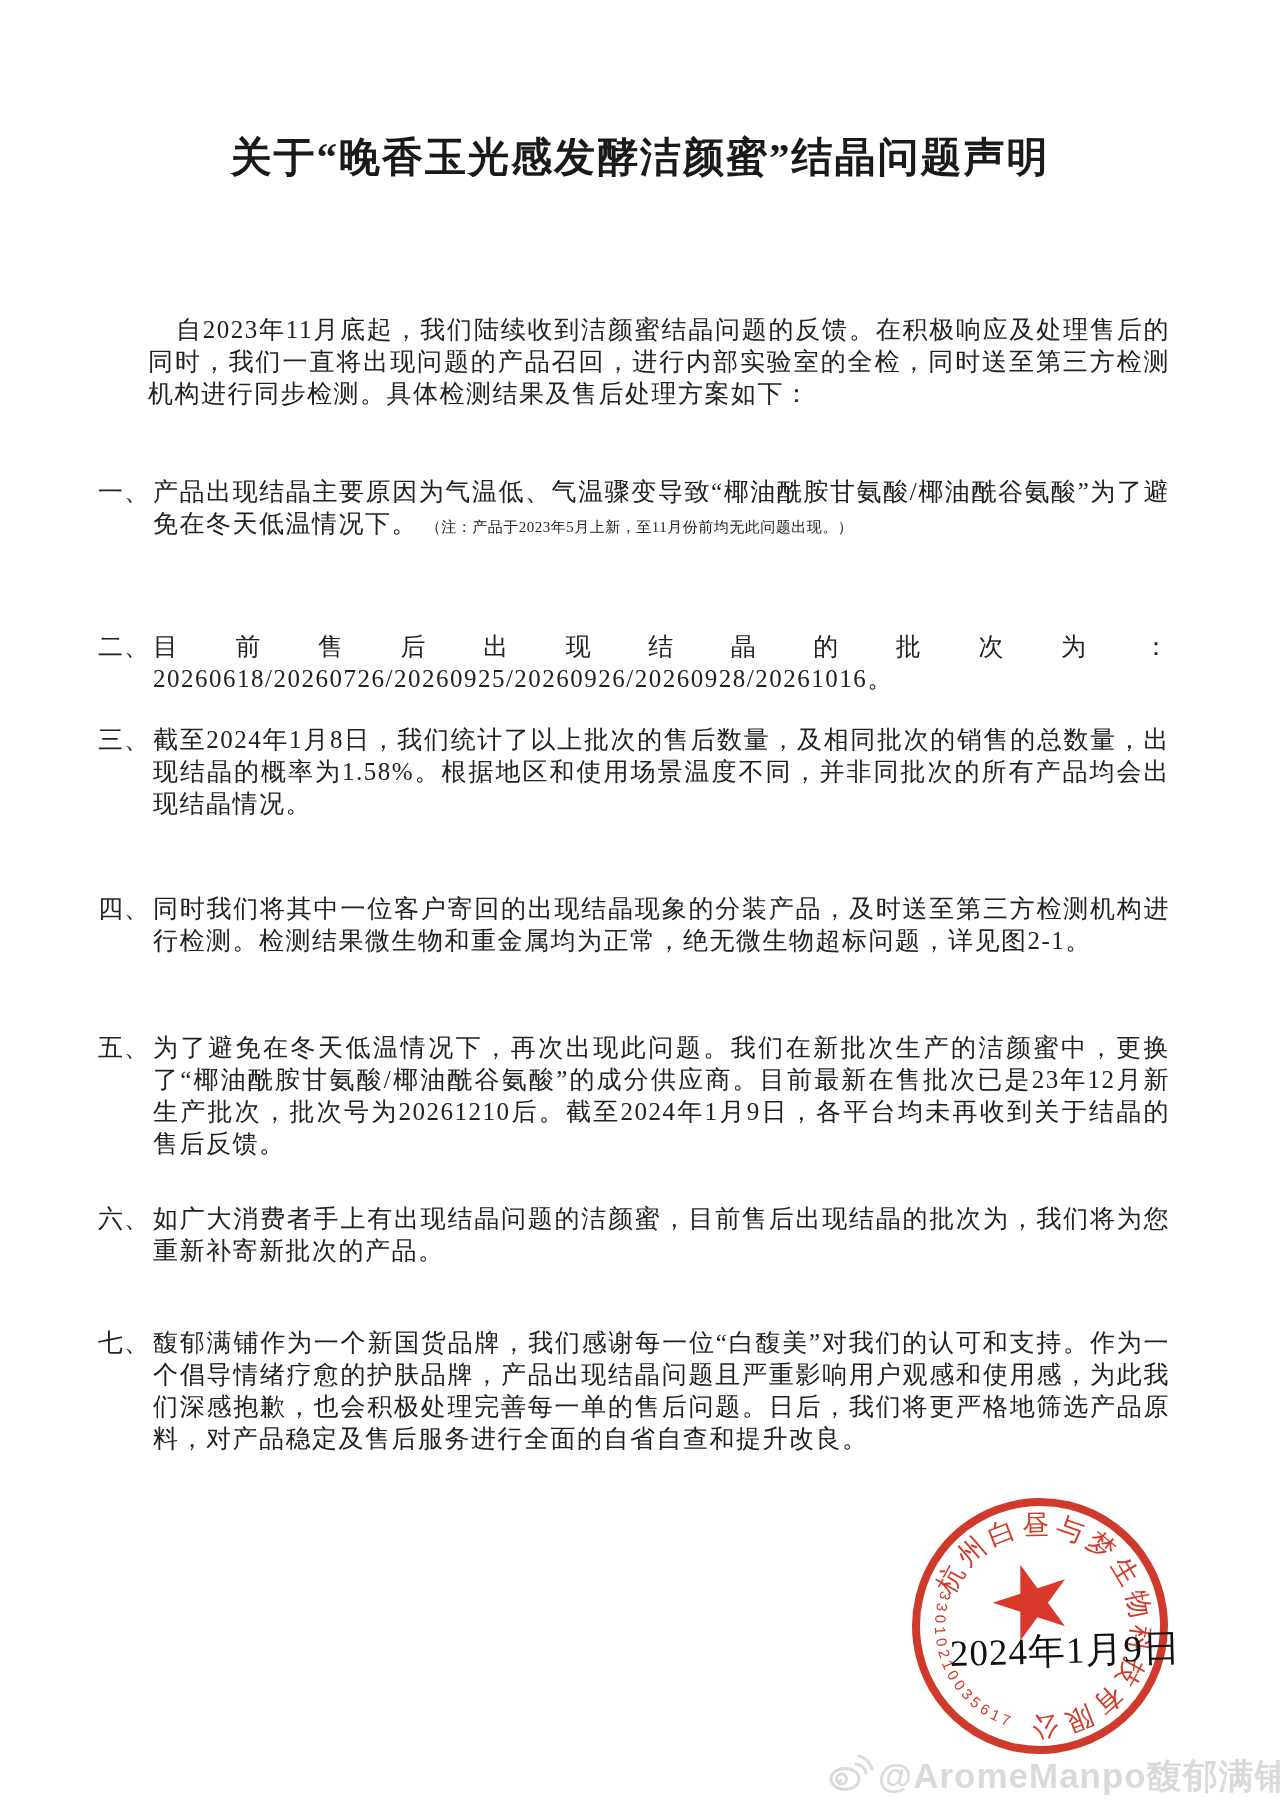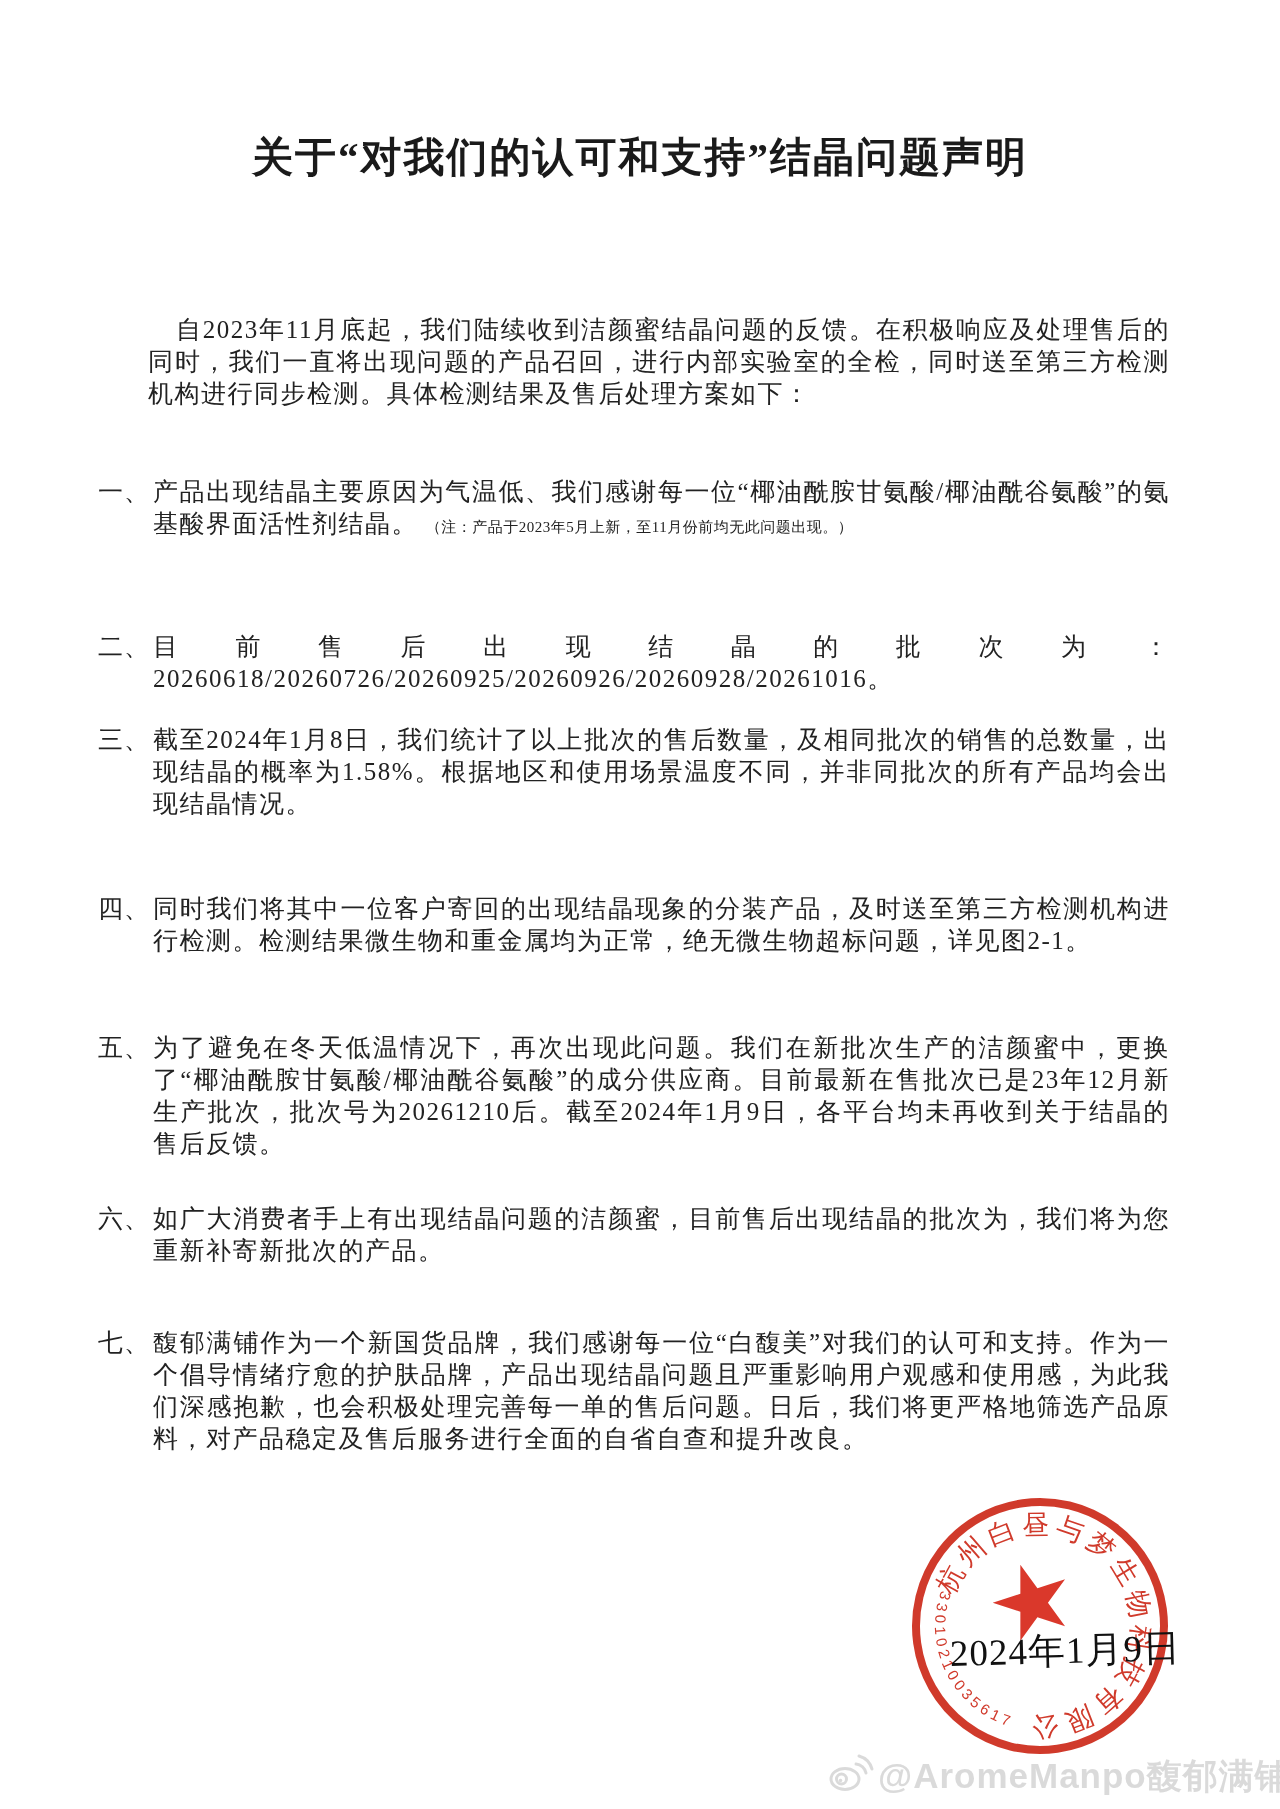--- a/index.html
+++ b/index.html
@@ -110,27 +110,27 @@
     white-space: nowrap;
     opacity: 0.9;
   }
   .watermark .weibo-icon { flex: none; }
 </style>
 </head>
 <body>
 
 <div class="page">
 
-  <h1 class="doc-title">关于“对我们的认可和支持”结晶问题声明</h1>
+  <h1 class="doc-title">关于“晚香玉光感发酵洁颜蜜”结晶问题声明</h1>
 
   <p class="intro">自2023年11月底起，我们陆续收到洁颜蜜结晶问题的反馈。在积极响应及处理售后的同时，我们一直将出现问题的产品召回，进行内部实验室的全检，同时送至第三方检测机构进行同步检测。具体检测结果及售后处理方案如下：</p>
 
   <div class="item item-1">
     <span class="marker">一、</span>
-    <span class="text"><span>产品出现结晶主要原因为气温低、我们感谢每一位“椰油酰胺甘氨酸/椰油酰谷氨酸”的氨基酸界面活性剂结晶。</span> <span class="note">（注：产品于2023年5月上新，至11月份前均无此问题出现。）</span></span>
+    <span class="text"><span>产品出现结晶主要原因为气温低、气温骤变导致“椰油酰胺甘氨酸/椰油酰谷氨酸”为了避免在冬天低温情况下。</span> <span class="note">（注：产品于2023年5月上新，至11月份前均无此问题出现。）</span></span>
   </div>
 
   <div class="item item-2">
     <span class="marker">二、</span>
     <span class="text">目前售后出现结晶的批次为： 20260618/20260726/20260925/20260926/20260928/20261016。</span>
   </div>
 
   <div class="item item-3">
     <span class="marker">三、</span>
     <span class="text">截至2024年1月8日，我们统计了以上批次的售后数量，及相同批次的销售的总数量，出现结晶的概率为1.58%。根据地区和使用场景温度不同，并非同批次的所有产品均会出现结晶情况。</span>

